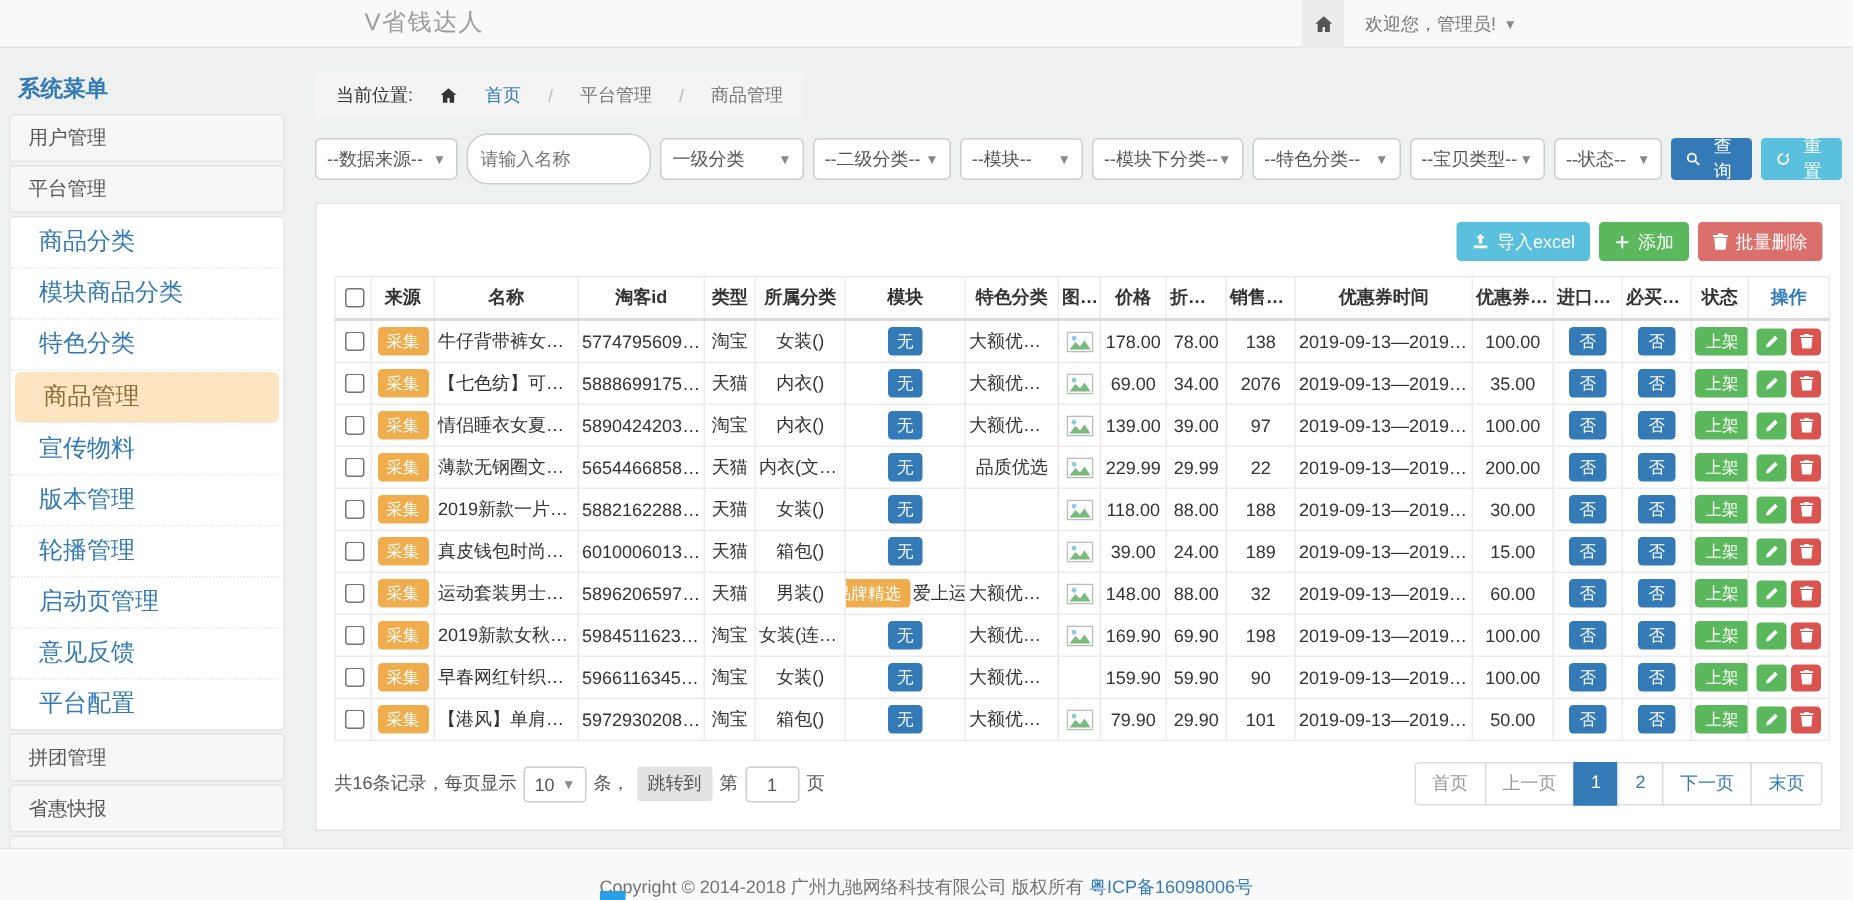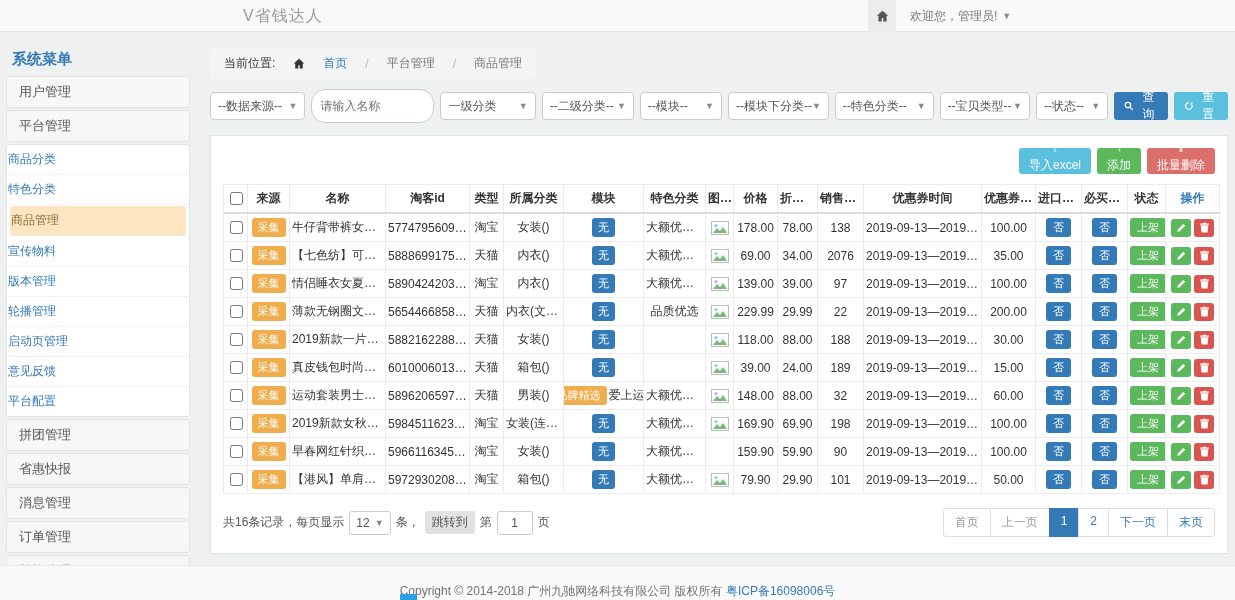--- a/index.html
+++ b/index.html
@@ -18,21 +18,21 @@
   .topbar-right { position:absolute; left:868px; top:0; height:32px; display:flex; align-items:stretch; }
   .home-box { width:28px; background:#ececec; display:flex; align-items:center; justify-content:center; cursor:pointer; }
   .welcome { display:flex; align-items:center; gap:5px; padding:0 14px; color:#777; cursor:pointer; }
   .caret { font-size:9px; color:#888; }
   
   .sidebar { position:absolute; left:6px; top:48px; width:184px; }
   .side-title { color:#337ab7; font-size:15px; font-weight:bold; padding:2px 4px 7px 6px; }
   .side-item { background:#f7f7f7; border:1px solid #e4e4e4; border-radius:3px;
     padding:6px 12px; color:#555; font-size:13px; margin-bottom:2px; cursor:pointer; }
   .side-sub { border:1px solid #e4e4e4; border-radius:3px; background:#fff; margin-bottom:2px; overflow:hidden; }
-  .side-sub-item { padding:6px 12px 6px 1px; color:#337ab7; font-size:12px;
+  .side-sub-item { padding:6px 12px 6px 19px; color:#337ab7; font-size:16px;
     border-bottom:1px dotted #e9e9e9; cursor:pointer; }
   .side-sub-item:last-child { border-bottom:none; }
   .side-sub-item.active { background:#fce5c0; color:#8a6d3b; border-radius:4px; margin:1px 3px; }
   
   .main { position:absolute; left:210px; top:48px; width:1018px; }
   .breadcrumb { display:inline-flex; align-items:center; gap:18px; background:#f4f4f4;
     border-radius:4px; padding:7px 14px; color:#333; }
   .breadcrumb .home-link { color:#337ab7; cursor:pointer; }
   .breadcrumb .sep { color:#bbb; }
   .breadcrumb .crumb { color:#777; }
@@ -44,21 +44,21 @@
     font-size:12px; width:123px; color:#555; font-family:inherit; }
   .btn { display:inline-flex; align-items:center; gap:5px; border:none; border-radius:3px;
     color:#fff; font-size:12px; padding:0 10px; height:28px; cursor:pointer; font-family:inherit; }
   .btn-primary { background:#337ab7; }
   .btn-info { background:#5bc0de; }
   .btn-success { background:#5cb85c; }
   .btn-danger { background:#db6f6b; }
   
   .panel { margin-top:12px; background:#fff; border:1px solid #e3e3e3; padding:12px 12px 16px; }
   .toolbar { display:flex; justify-content:flex-end; gap:6px; margin-bottom:10px; }
-  .toolbar .btn { height:26px; font-size:12px;flex-direction:column; }
+  .toolbar .btn { height:26px; font-size:12px; }
   table { width:100%; border-collapse:collapse; table-layout:fixed; font-size:12px; }
   th,td { border:1px solid #ececec; text-align:center; padding:4px 2px; overflow:hidden;
     white-space:nowrap; text-overflow:ellipsis; height:27px; }
   th { font-weight:bold; color:#333; border-bottom:2px solid #dcdcdc; background:#fff; }
   th.op-head { color:#337ab7; }
   .badge { display:inline-block; padding:2px 6px; border-radius:3px; color:#fff; font-size:11px; }
   .badge-orange { background:#f0ad4e; }
   .badge-blue { background:#337ab7; }
   .cell-btn { display:inline-block; padding:2px 7px; border-radius:3px; color:#fff;
     font-size:11px; cursor:pointer; }
@@ -111,20 +111,21 @@
   </div>
 </div>
 
 <div class="sidebar">
   <div class="side-title">系统菜单</div>
   <div id="sidebar-items">
       <div class="side-item">用户管理</div>
       <div class="side-item">平台管理</div>
       <div class="side-sub">
         <div class="side-sub-item">商品分类</div>
+        <div class="side-sub-item">模块商品分类</div>
         <div class="side-sub-item">特色分类</div>
         <div class="side-sub-item active">商品管理</div>
         <div class="side-sub-item">宣传物料</div>
         <div class="side-sub-item">版本管理</div>
         <div class="side-sub-item">轮播管理</div>
         <div class="side-sub-item">启动页管理</div>
         <div class="side-sub-item">意见反馈</div>
         <div class="side-sub-item">平台配置</div>
       </div>
       <div class="side-item">拼团管理</div>
@@ -587,21 +588,21 @@
                 </svg>
               </span></td>
           </tr>
         </tbody>
     </table>
 
     <div class="pager-row">
       <div class="pager-left">
         <span>共16条记录，每页显示</span>
         <span class="mini-select">
-          <span>12</span>
+          <span>10</span>
           <span class="caret">▼</span>
         </span>
         <span>条，</span>
         <span class="chip">跳转到</span>
         <span>第</span>
         <input class="jump-input" type="text" value="1" style="">
         <span>页</span>
       </div>
       <div class="page-btns" id="page-btns">
           <span class="page-btn disabled">首页</span>

